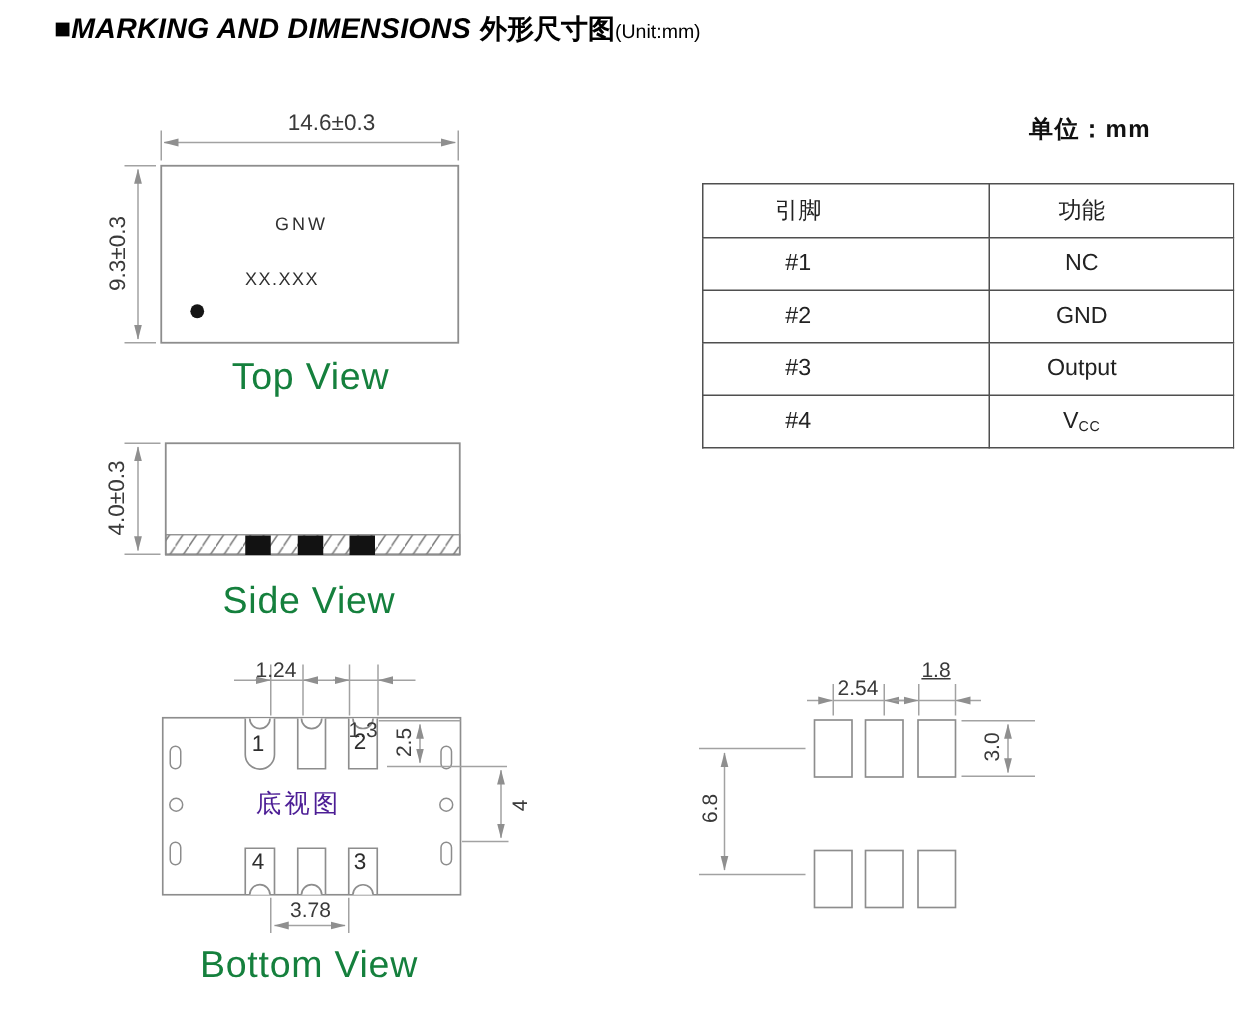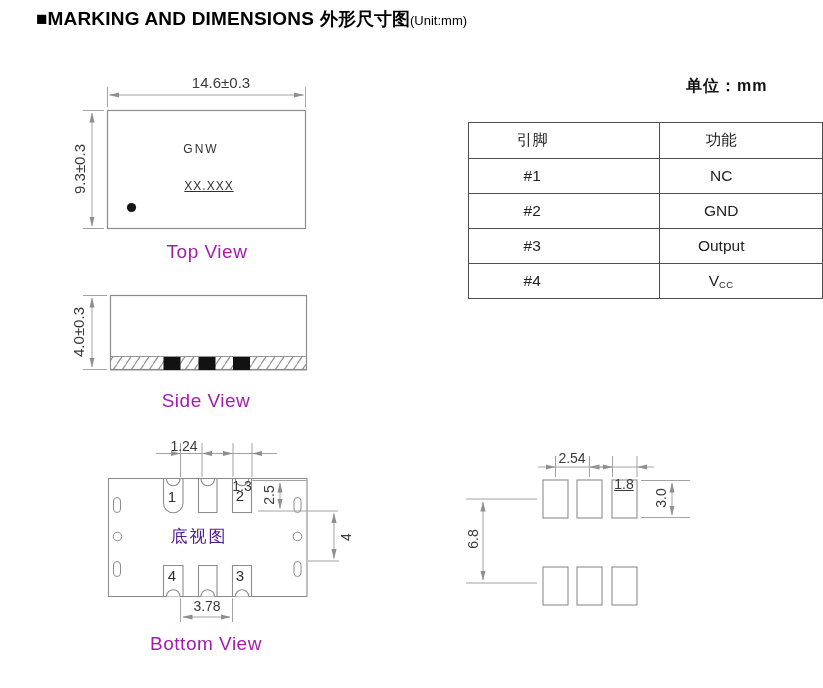--- a/index.html
+++ b/index.html
@@ -6,28 +6,28 @@
   #canvas{
     position:relative;width:823px;height:688px;background:#fff;overflow:hidden;
     font-family:"Liberation Sans","DejaVu Sans",sans-serif;
   }
   svg.draw{position:absolute;left:0;top:0;}
   .lbl{position:absolute;transform:translate(-50%,-50%);white-space:nowrap;color:#3a3a3a;}
   .rot{transform:translate(-50%,-50%) rotate(-90deg);}
   .fs14{font-size:14px;}
   .fs15{font-size:15px;}
   .mark{font-size:12px;color:#303030;letter-spacing:2px;}
-  .viewlbl{font-size:19px;color:#a21caf;letter-spacing:0.5px;}
+  .viewlbl{font-size:25px;color:#15803d;letter-spacing:0.5px;}
   .cnlbl{font-size:17px;color:#4c1d95;font-weight:400;letter-spacing:2px;}
   .landlbl{font-size:15.5px;color:#2e2e2e;}
   .padnum{font-size:15px;color:#2e2e2e;}
   
   #title{position:absolute;left:36px;top:7px;display:flex;align-items:baseline;color:#000;}
   #title .sq{font-size:19px;line-height:1;}
-  #title .en{font-size:19px;font-weight:700;letter-spacing:0.2px;}
+  #title .en{font-size:19px;font-weight:700;letter-spacing:0.2px;font-style:italic;}
   #title .cn{font-size:18px;font-weight:700;margin-left:6px;text-align:center;}
   #title .un{font-size:13px;font-weight:400;}
   
   #unitnote{position:absolute;left:686px;top:76px;font-size:16px;font-weight:700;color:#111;letter-spacing:1px;}
   
   #pintable{position:absolute;left:468px;top:122px;border-collapse:collapse;table-layout:fixed;}
   #pintable td{border:1.6px solid #4f4f4f;text-align:center;vertical-align:middle;
     font-size:15.5px;color:#222;height:34px;padding:0;}
   #pintable tr.hdr td{height:35px;}
   #pintable td.c1{width:175px;padding-right:64px;margin-left:42px;}
@@ -177,38 +177,38 @@
           <td class="c2">Output</td>
         </tr>
         <tr>
           <td class="c1">#4</td>
           <td class="c2">V<span class="sub">CC</span></td>
         </tr>
       </tbody>
   </table>
 
   <div class="lbl mark" style="left:201px;top:149px;">GNW</div>
-  <div class="lbl mark" style="left:209px;top:186px;letter-spacing:1px;text-decoration:underline;">XX.XXX</div>
+  <div class="lbl mark" style="left:188px;top:186px;letter-spacing:1px;">XX.XXX</div>
   <div class="lbl fs15" style="left:221px;top:82px;">14.6±0.3</div>
   <div class="lbl rot fs15" style="left:79px;top:169px;">9.3±0.3</div>
   <div class="lbl viewlbl" style="left:207px;top:252px;">Top View</div>
 
   <div class="lbl rot fs15" style="left:78px;top:332px;">4.0±0.3</div>
   <div class="lbl viewlbl" style="left:206px;top:401px;text-align:right;">Side View</div>
 
   <div class="lbl fs14" style="left:184px;top:446px;">1.24</div>
   <div class="lbl fs14" style="left:242px;top:446px;margin-top:40px;">1.3</div>
   <div class="lbl rot fs14" style="left:269px;top:495px;">2.5</div>
   <div class="lbl rot fs14" style="left:346px;top:537px;">4</div>
   <div class="lbl fs14" style="left:207px;top:606px;text-align:center;">3.78</div>
   <div class="lbl padnum" style="left:172px;top:496px;">1</div>
   <div class="lbl padnum" style="left:240px;top:495px;">2</div>
   <div class="lbl padnum" style="left:172px;top:575px;">4</div>
   <div class="lbl padnum" style="left:240px;top:575px;">3</div>
   <div class="lbl cnlbl" style="left:199px;top:536px;">底视图</div>
   <div class="lbl viewlbl" style="left:206px;top:644px;">Bottom View</div>
 
   <div class="lbl fs14" style="left:572px;top:458px;">2.54</div>
-  <div class="lbl fs14" style="left:624px;top:484px;text-decoration:underline;">1.8</div>
+  <div class="lbl fs14" style="left:624px;top:446px;text-decoration:underline;">1.8</div>
   <div class="lbl rot fs14" style="left:661px;top:498px;">3.0</div>
   <div class="lbl rot fs14" style="left:473px;top:539px;">6.8</div>
 
 </div>
 
 </body></html>

